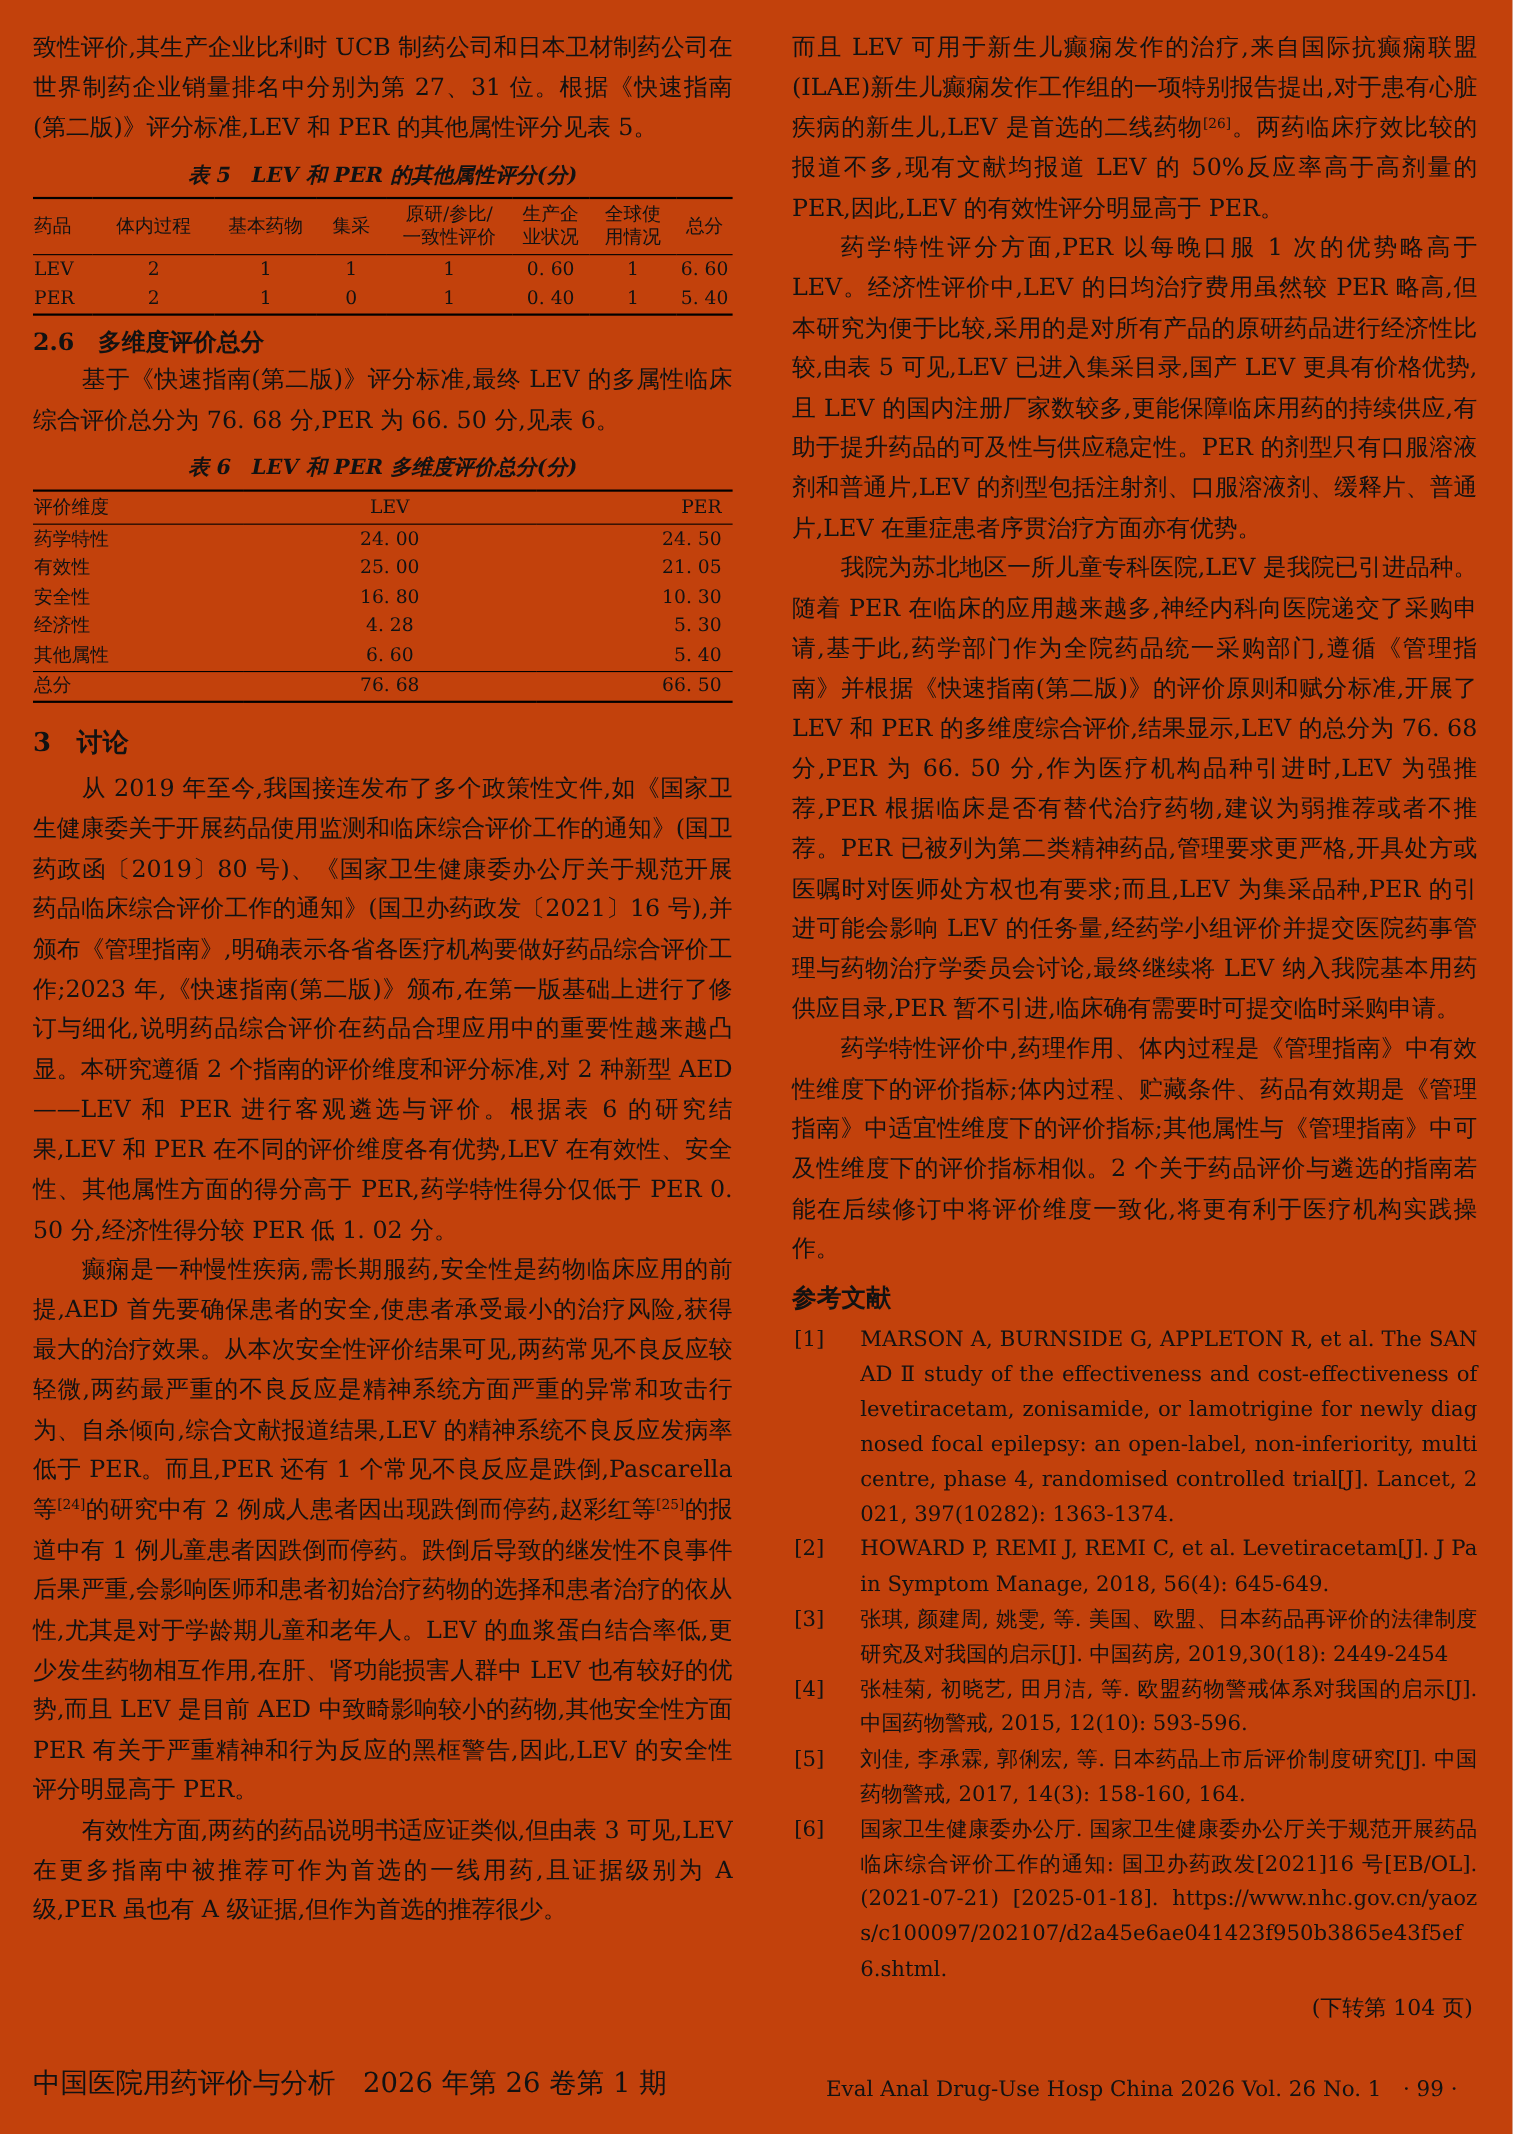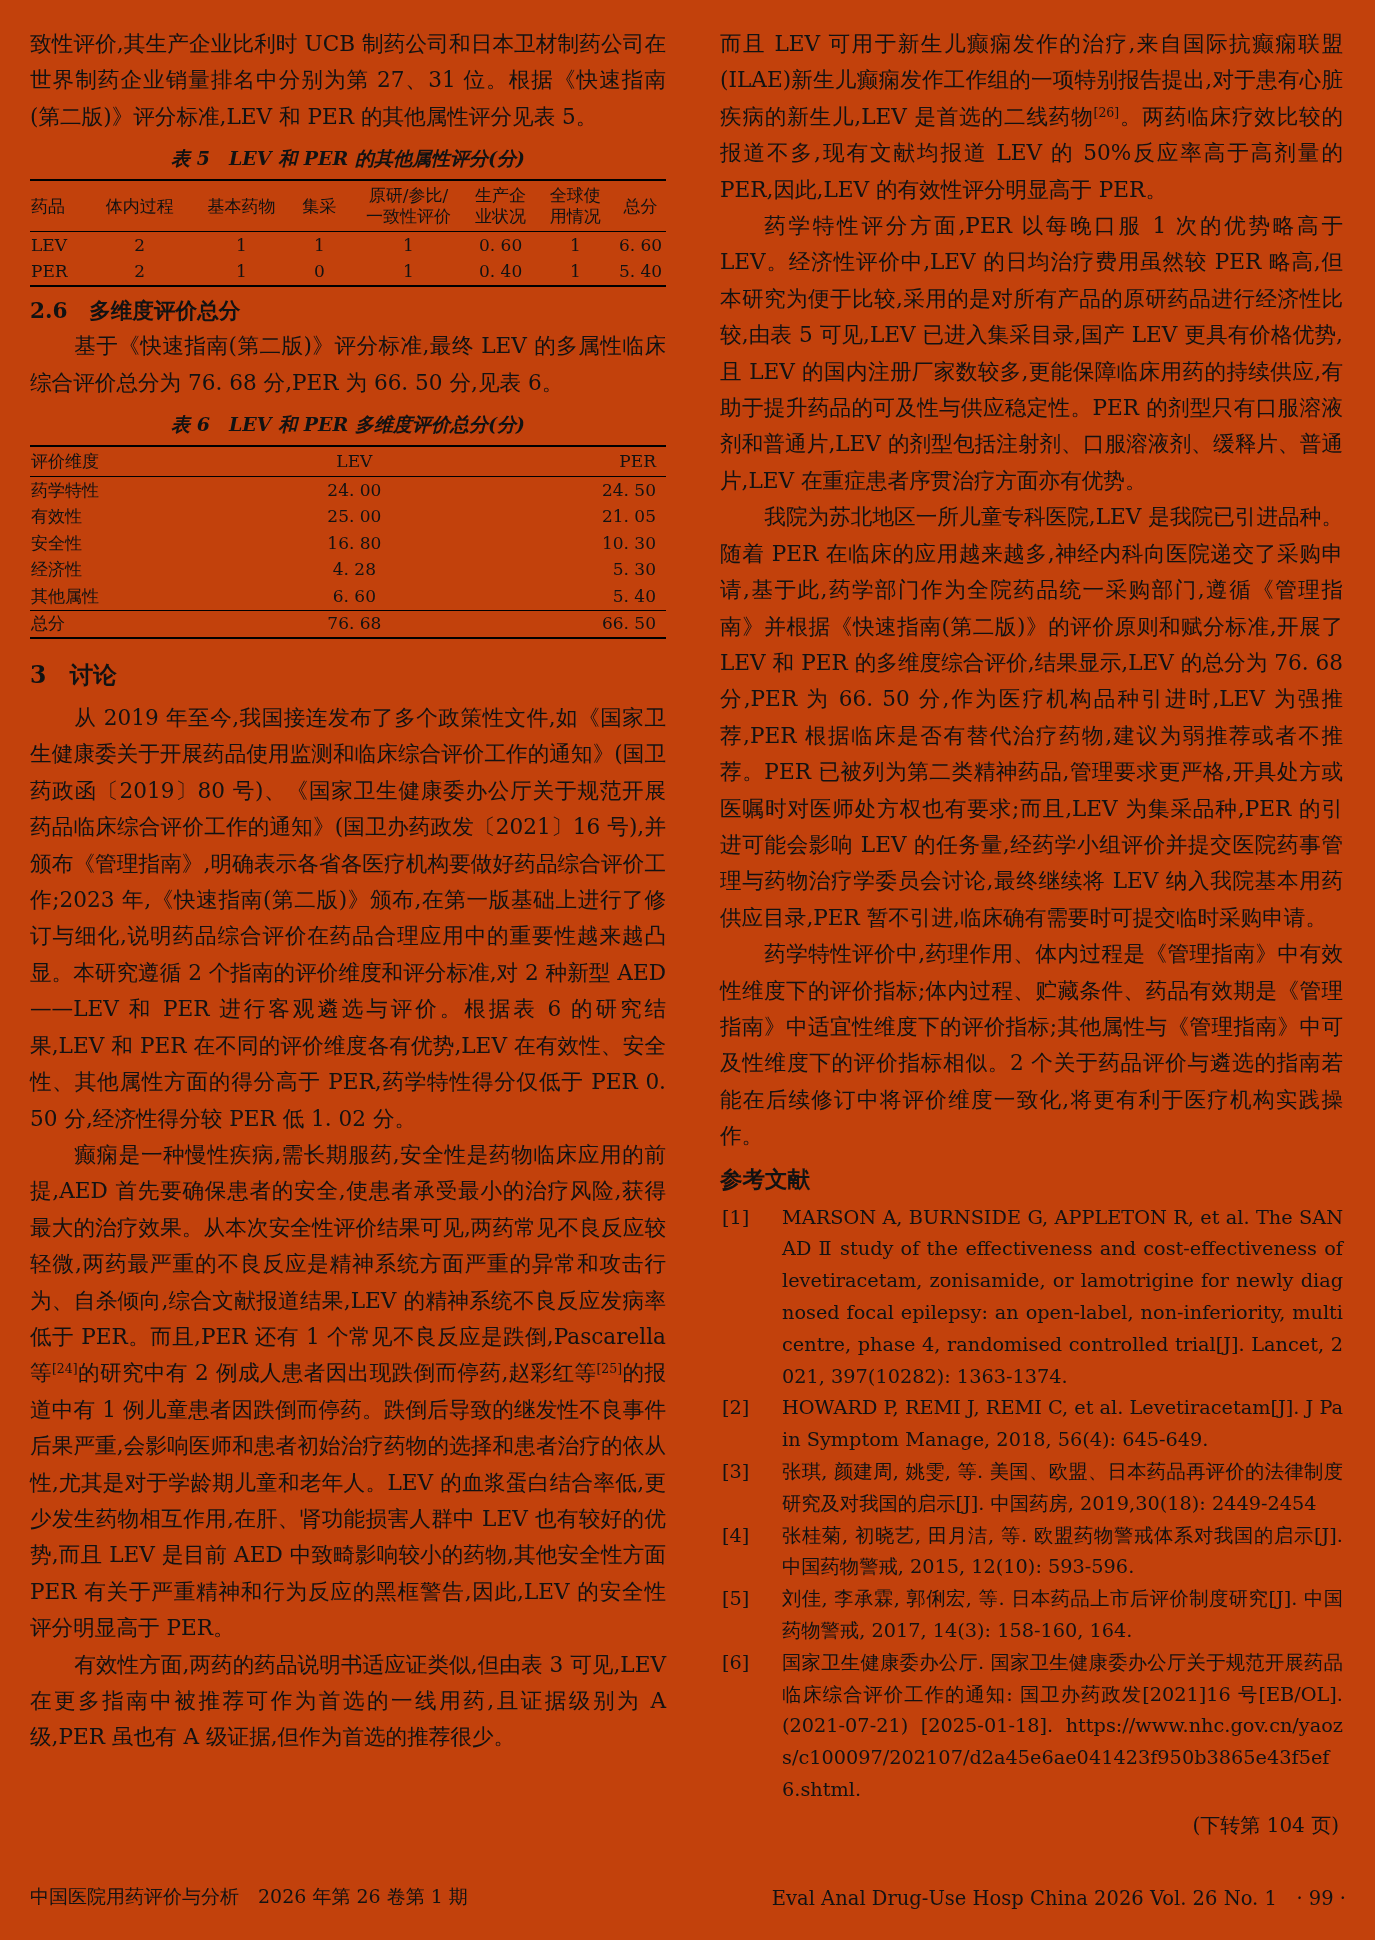--- a/index.html
+++ b/index.html
@@ -89,25 +89,25 @@
   }
   .continues{
     text-align:right;
     font-size:20px;
     margin-top:6px;
     padding-right:4px;
   }
   .footer-left{
     position:absolute;
     left:30px;bottom:30px;
-    font-size:19px;
+    font-size:25px;
   }
   .footer-right{
     position:absolute;
-    right:29px;bottom:28px;
+    right:50px;bottom:28px;
     font-size:19.5px;
   }
 </style>
 </head>
 <body>
 
 <div class="page">
   <div class="columns">
 
     <div class="col col-left">

